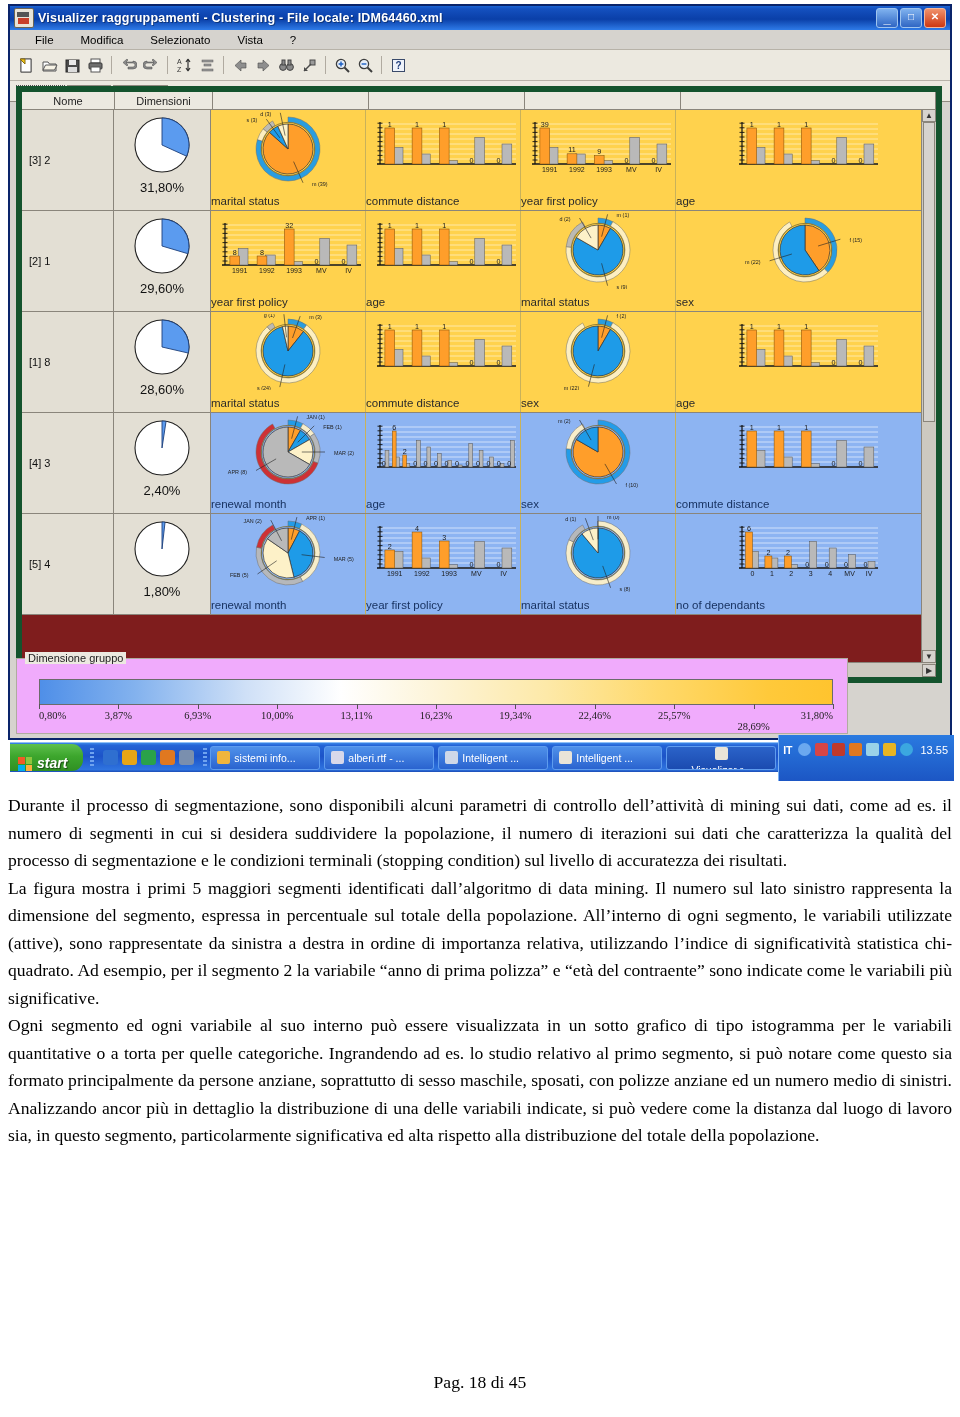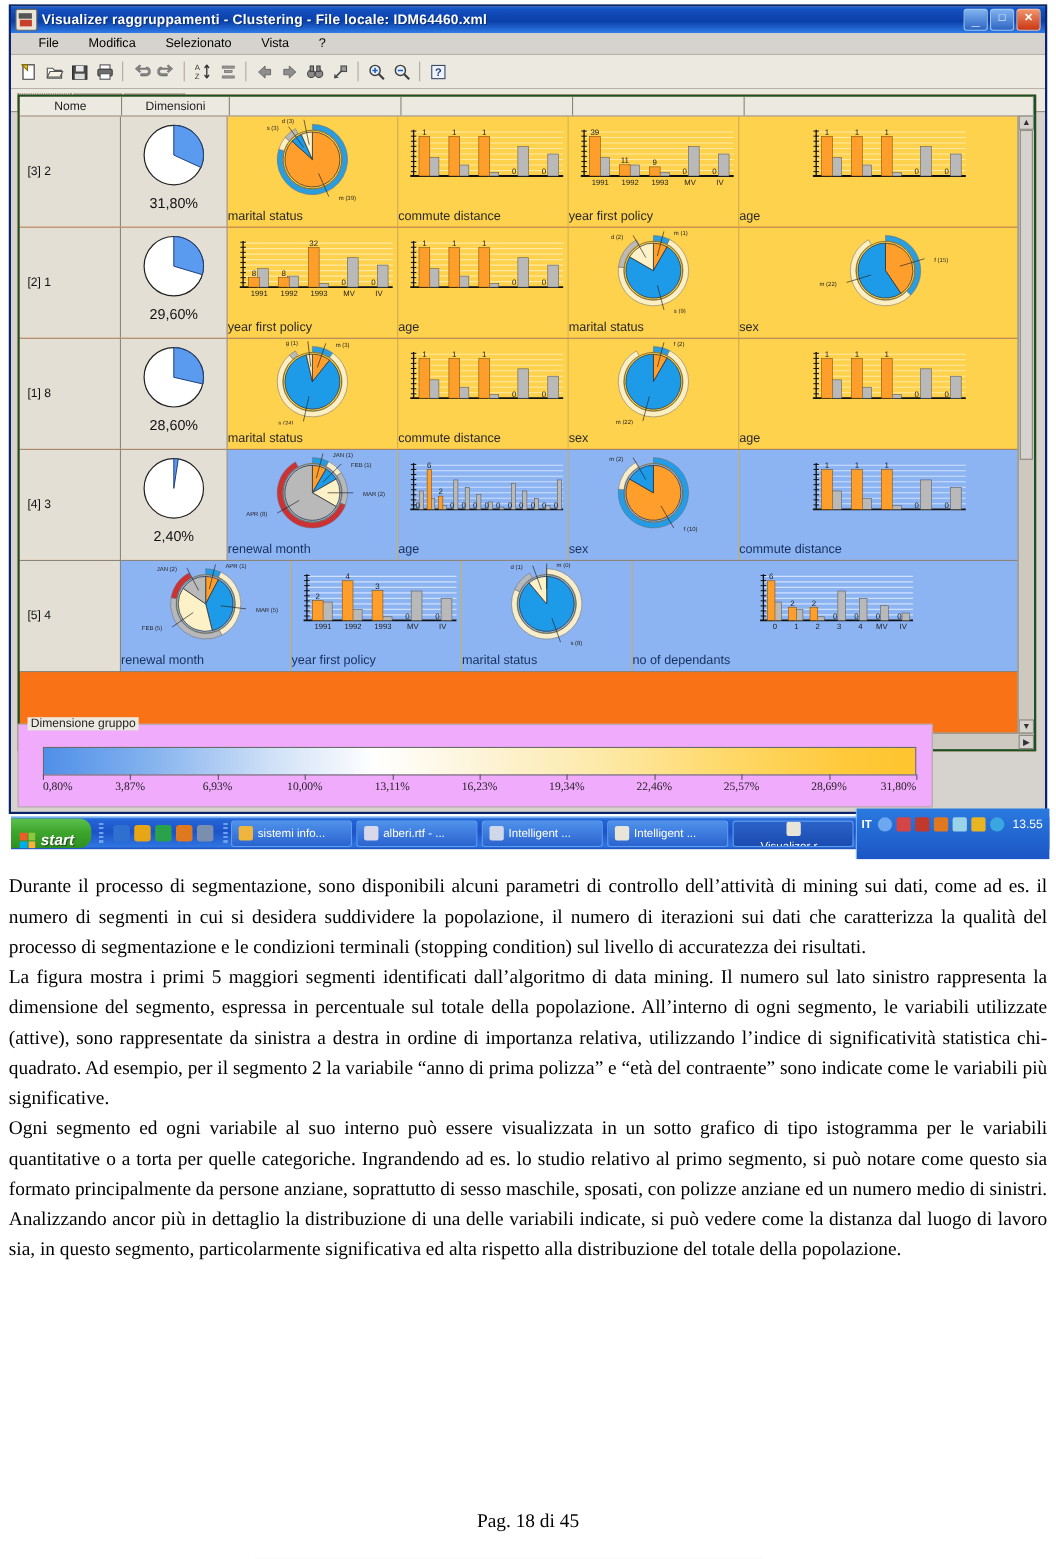--- a/index.html
+++ b/index.html
@@ -41,22 +41,22 @@
   .tsep:after{content:"";position:absolute;left:4px;top:1px;width:1px;height:18px;background:#b0aaa0;}
 
   
   .tabstrip{height:20px;background:#ece9e0;display:flex;align-items:flex-end;padding-left:6px;
             border-bottom:1px solid #908a80;}
   .tab{font-family:"Liberation Sans",sans-serif;font-size:11.5px;color:#000;padding:2px 7px 2px 7px;
        border:1px solid #8e887e;border-bottom:none;background:#ddd9d0;margin-right:2px;position:relative;top:1px;}
   .tab.sel{background:#ece9e0;border:1px dotted #4a4a4a;border-bottom:none;font-weight:normal;}
 
   
-  .panel{position:absolute;left:6px;top:80px;width:926px;height:597px;background:#f97316;
-         border:2px solid #14532d;box-sizing:border-box;}
+  .panel{position:absolute;left:6px;top:80px;width:926px;height:597px;background:#7f1d1d;
+         border:6px solid #14532d;box-sizing:border-box;}
 
   
   .ghead{display:flex;height:17px;background:#ece9e0;border-bottom:1px solid #8a857b;}
   .ghc{border-right:1px solid #8a857b;font-family:"Liberation Sans",sans-serif;font-size:11px;
        display:flex;align-items:center;justify-content:center;color:#222;}
   .grows{position:relative;}
   .grow{display:flex;border-bottom:1px solid #8a857b;height:100px;}
   .cell-name,.cell-dim{background:#e3dfd4;border-right:1px solid #8a857b;box-sizing:border-box;}
   .cell-name{width:92px;display:flex;align-items:center;padding-left:7px;
              font-family:"Liberation Sans",sans-serif;font-size:11px;color:#111;}
@@ -820,20 +820,27 @@
                   <rect x="108.8" y="25.3" width="9.8" height="26.7" fill="#b9b9b9" stroke="#555" stroke-width=".5"></rect>
                   <text x="105.4" y="50.5" font-size="7.2" font-family="Liberation Sans" fill="#1a1a1a" text-anchor="middle">0</text>
                   <rect x="136.0" y="32.0" width="9.8" height="20.0" fill="#b9b9b9" stroke="#555" stroke-width=".5"></rect>
                   <text x="132.6" y="50.5" font-size="7.2" font-family="Liberation Sans" fill="#1a1a1a" text-anchor="middle">0</text>
                 </svg></div>
               <div class="clabel">commute distance</div>
             </div>
           </div>
           <div class="grow">
             <div class="cell-name">[5] 4</div>
+            <div class="cell-dim">
+              <div><svg width="62" height="64" viewBox="0 0 62 64">
+    <circle cx="31" cy="31" r="27" fill="#ffffff" stroke="#222" stroke-width="1.1"></circle>
+    <path d="M31 31 L31.00 4.00 A27 27 0 0 1 34.05 4.17 Z" fill="#5b9bef" stroke="#1d3f7a" stroke-width=".9"></path>
+  </svg></div>
+              <div class="pct">1,80%</div>
+            </div>
             <div class="chart cool">
               <div><svg width="155" height="76" viewBox="0 0 155 76">
                   <path d="M77 37 L77.00 12.00 A25 25 0 0 1 88.62 14.86 Z" fill="#ff9e2a" stroke="#333" stroke-width=".7"></path>
                   <path d="M77 37 L88.62 14.86 A25 25 0 0 1 82.98 61.27 Z" fill="#1e9be8" stroke="#333" stroke-width=".7"></path>
                   <path d="M77 37 L82.98 61.27 A25 25 0 0 1 56.43 22.80 Z" fill="#fdf1c8" stroke="#333" stroke-width=".7"></path>
                   <path d="M77 37 L56.43 22.80 A25 25 0 0 1 77.00 12.00 Z" fill="#b9b9b9" stroke="#333" stroke-width=".7"></path>
                   <path d="M77.00 5.00 A32 32 0 0 1 90.76 8.11
           L88.61 12.63 A27 27 0 0 0 77.00 10.00 Z" fill="#1e9be8" stroke="#6a6a6a" stroke-width=".5" opacity=".95"></path>
                   <path d="M90.76 8.11 A32 32 0 0 1 91.60 65.48
           L89.32 61.03 A27 27 0 0 0 88.61 12.63 Z" fill="#fdf1c8" stroke="#6a6a6a" stroke-width=".5" opacity=".95"></path>
@@ -1000,21 +1007,21 @@
           <div class="tlab" style="left: 40%;">13,11%</div>
           <div class="tick" style="left: 50%;"></div>
           <div class="tlab" style="left: 50%;">16,23%</div>
           <div class="tick" style="left: 60%;"></div>
           <div class="tlab" style="left: 60%;">19,34%</div>
           <div class="tick" style="left: 70%;"></div>
           <div class="tlab" style="left: 70%;">22,46%</div>
           <div class="tick" style="left: 80%;"></div>
           <div class="tlab" style="left: 80%;">25,57%</div>
           <div class="tick" style="left: 90%;"></div>
-          <div class="tlab" style="left: 90%;">28,69%</div>
+          <div class="tlab" style="left: 90%; margin-top: 11px;">28,69%</div>
           <div class="tick" style="left: 100%;"></div>
           <div class="tlab last" style="left: 100%;">31,80%</div>
         </div>
     </div>
 
     <div class="taskbar">
       <div class="startbtn">
         <span class="flag">
           <i style="background:#f05a28"></i>
             <i style="background:#8dc63f"></i>

